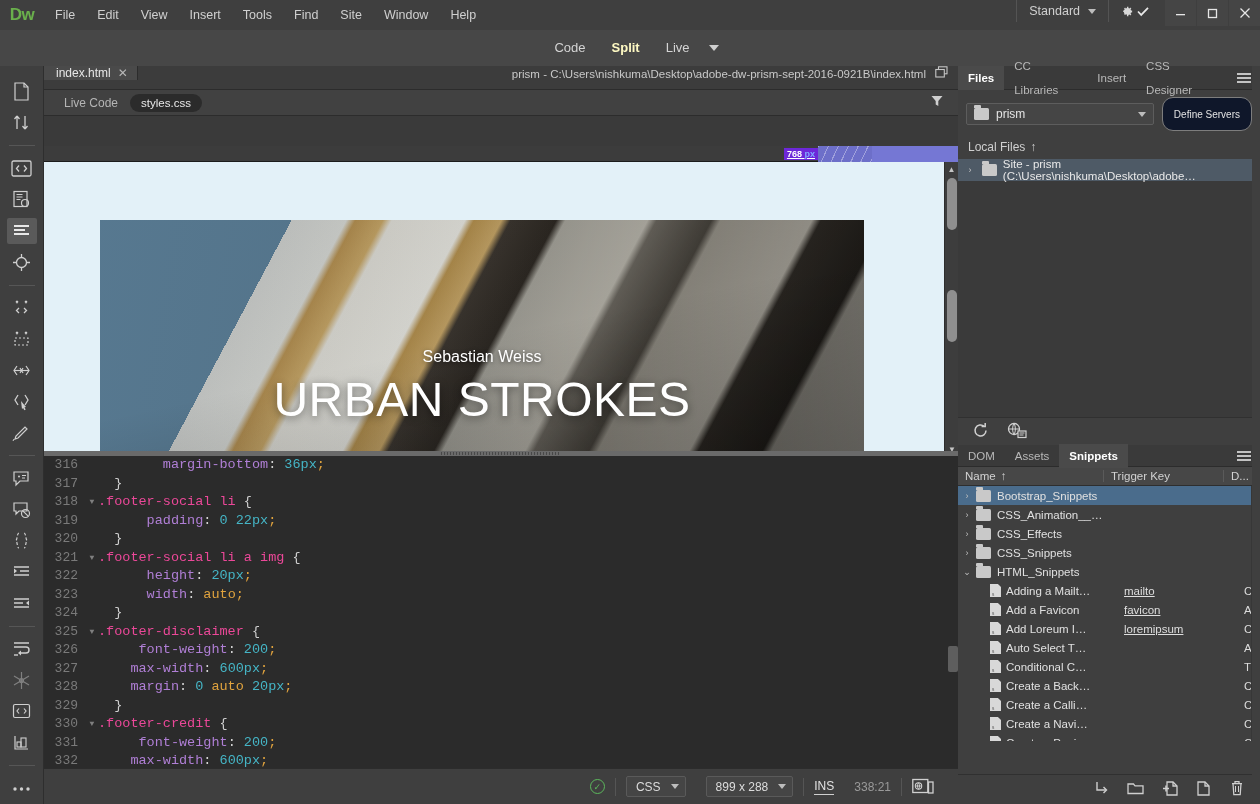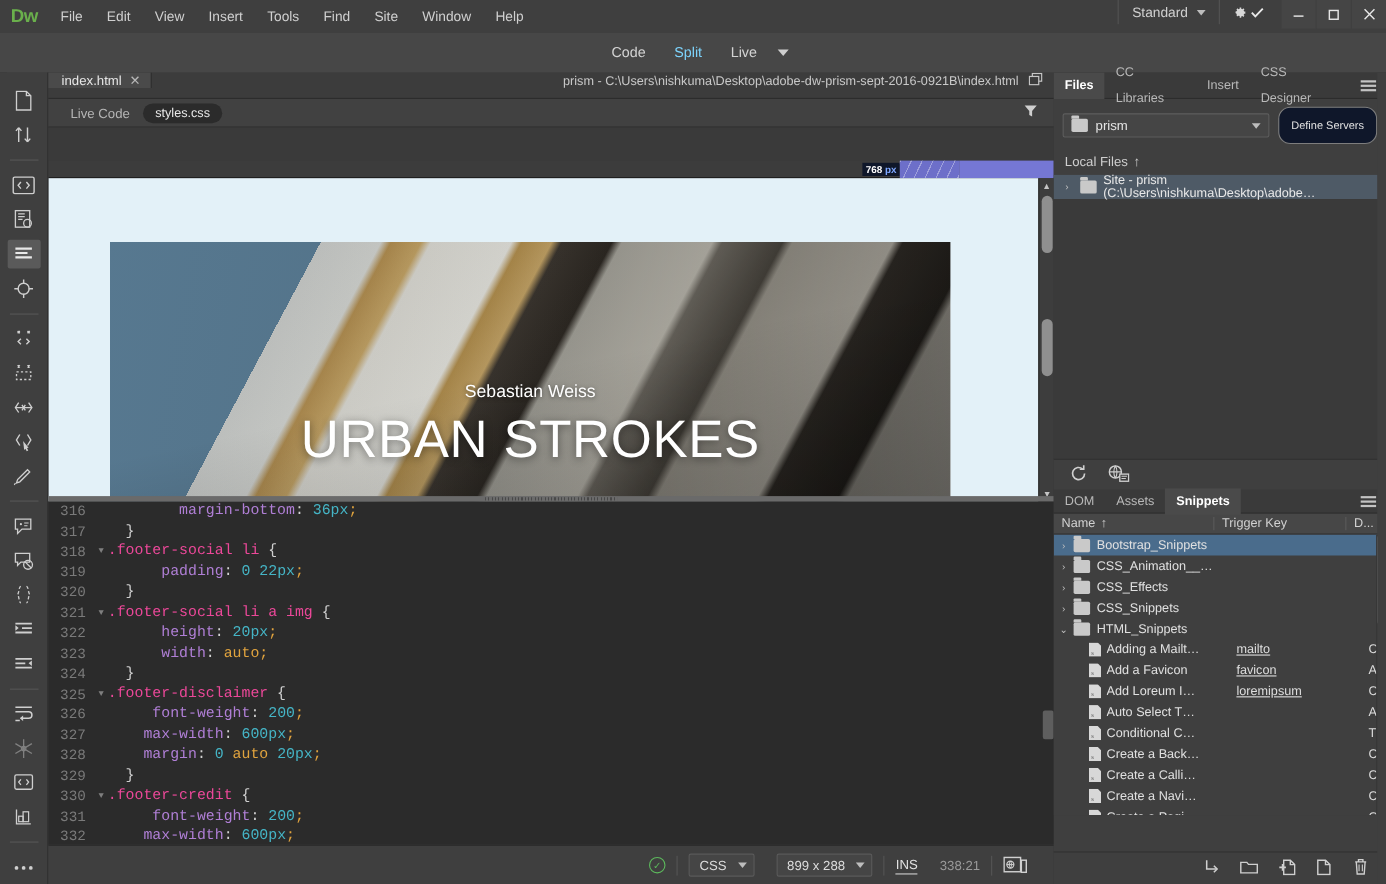--- a/index.html
+++ b/index.html
@@ -38,21 +38,21 @@
     width: 31px; height: 26px; display:flex;align-items:center;justify-content:center;
     color:#e0e0e0; font-size: 13px; background:#454545; margin-left:1px;
   }
 
   
   .viewbar {
     position:absolute; left:0; top:30px; width:1260px; height:36px;
     background:#474747; display:flex; align-items:center; justify-content:center; gap:0;
   }
   .vb-item { padding: 0 13px; font-size:13px; color:#d4d4d4; line-height:36px; }
-  .vb-item.active { color:#7dd3fc; font-weight:normal; }
+  .vb-item.active { color:#fef9c3; font-weight:bold; }
   .vb-caret { margin-left:6px; width:0;height:0;border-left:5px solid transparent;border-right:5px solid transparent;border-top:6px solid #cfcfcf; }
 
   
   .lefttool {
     position:absolute; left:0; top:66px; width:44px; height:738px;
     background:#3f3f3f; border-right:1px solid #2e2e2e;
     display:flex; flex-direction:column; align-items:center; padding-top:10px;
   }
   .lt-icon { width:30px; height:28px; display:flex;align-items:center;justify-content:center;
     margin:3px 0; color:#c2c2c2; position:relative; border-radius:2px; }
@@ -93,22 +93,23 @@
     position:absolute; left:44px; top:116px; width:914px; height:340px;
     background:#3a3a3a; overflow:hidden;
   }
   .vw-blank { position:absolute; left:0; top:0; width:914px; height:30px; background:#3a3a3a; }
   .mq-bar {
     position:absolute; left:0; top:30px; width:914px; height:16px; background:#3c3c3c;
     border-bottom:1px solid #1c1c1c;
   }
   .mq-marker { position:absolute; right:0; top:0; height:16px; display:flex; align-items:center; }
   .mq-lbl {
-    background:#0f172a; color:#fff; font-size:9px; font-weight:bold; padding:1px 3px;
+    background:#6d28d9; color:#fff; font-size:9px; font-weight:bold; padding:1px 3px;
     font-family:"Liberation Sans",sans-serif;
+    text-decoration:underline;
   }
   .mq-lbl .px { color:#7fa8ff; }
   .mq-chev {
     width:54px; height:16px; background:#6d6fc9;
     background-image: repeating-linear-gradient(115deg, rgba(255,255,255,.35) 0 1px, transparent 1px 9px);
   }
   .mq-fill { width:86px; height:16px; background:#7577d4; }
 
   .page {
     position:absolute; left:0; top:46px; width:900px; height:294px;

